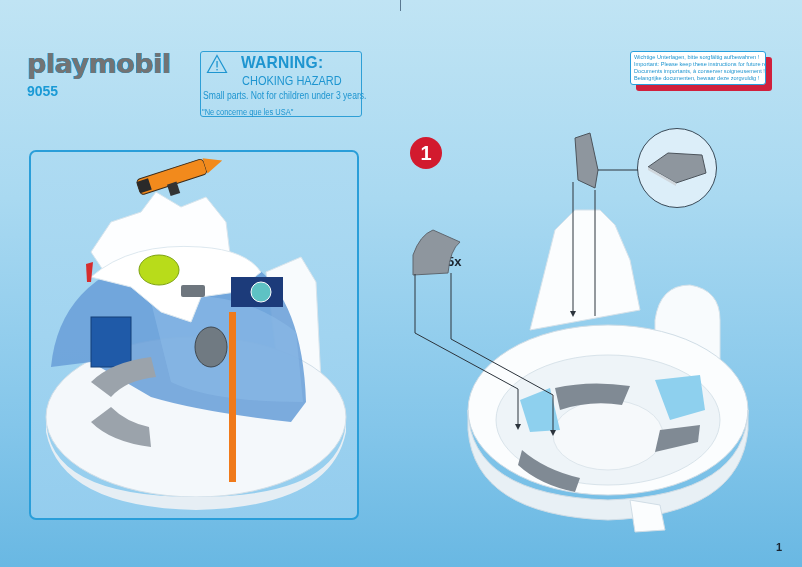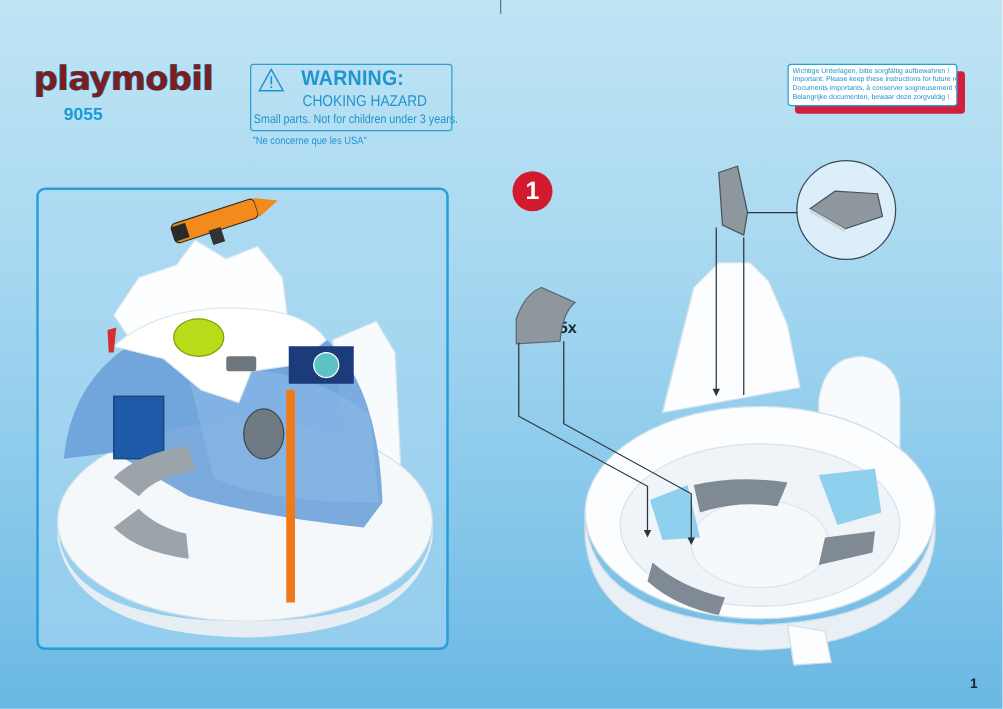--- a/index.html
+++ b/index.html
@@ -8,28 +8,28 @@
       position: relative;
       font-family: "Liberation Sans", sans-serif;
       background: linear-gradient(180deg, #c0e4f4 0%, #a9d9f1 35%, #84c6ea 75%, #69b8e3 100%);
     }
     .fold-mark { position: absolute; left: 400px; top: 0; width: 1px; height: 11px; background: #5a7890; }
 
     
     .brand { position: absolute; left: 27px; top: 50px; }
     .logo {
       font-family: "DejaVu Sans", sans-serif; font-weight: bold; font-size: 27px;
-      color: #7f1d1d; letter-spacing: -0.5px; line-height: 28px;
+      color: #737373; letter-spacing: -0.5px; line-height: 28px;
       text-shadow: 0.6px 0 0 #1a9ad6, -0.6px 0 0 #1a9ad6;
     }
-    .product-num { font-weight: bold; font-size: 14px; color: #1a9ad6; margin-top: 5px; margin-left: 24px; }
+    .product-num { font-weight: bold; font-size: 14px; color: #1a9ad6; margin-top: 5px; }
 
     
     .warning {
-      position: absolute; left: 200px; top: 51px; width: 162px; height: 54px;
+      position: absolute; left: 200px; top: 51px; width: 162px; height: 66px;
       border: 1px solid #2e9fd6; border-radius: 3px; color: #1e95d0; text-align: center;
     }
     .warn-tri { position: absolute; left: 5px; top: 2px; width: 22px; height: 20px; }
     .warn-title { position: absolute; left: 40px; top: 1px; font-size: 17px; font-weight: bold; letter-spacing: 0.2px; transform: scaleX(0.92); transform-origin: left; }
     .warn-sub { position: absolute; left: 41px; top: 22px; font-size: 12.5px; transform: scaleX(0.88); transform-origin: left; }
     .warn-small { position: absolute; left: 2px; top: 38px; font-size: 10px; white-space: nowrap; transform: scaleX(0.86); transform-origin: left; }
     .usa-note { position: absolute; left: 202px; top: 107px; font-size: 8.5px; color: #1e95d0; transform: scaleX(0.88); transform-origin: left; }
 
     
     .notice-shadow { position: absolute; left: 636px; top: 57px; width: 136px; height: 34px; background: #d0203c; border-radius: 3px; }

